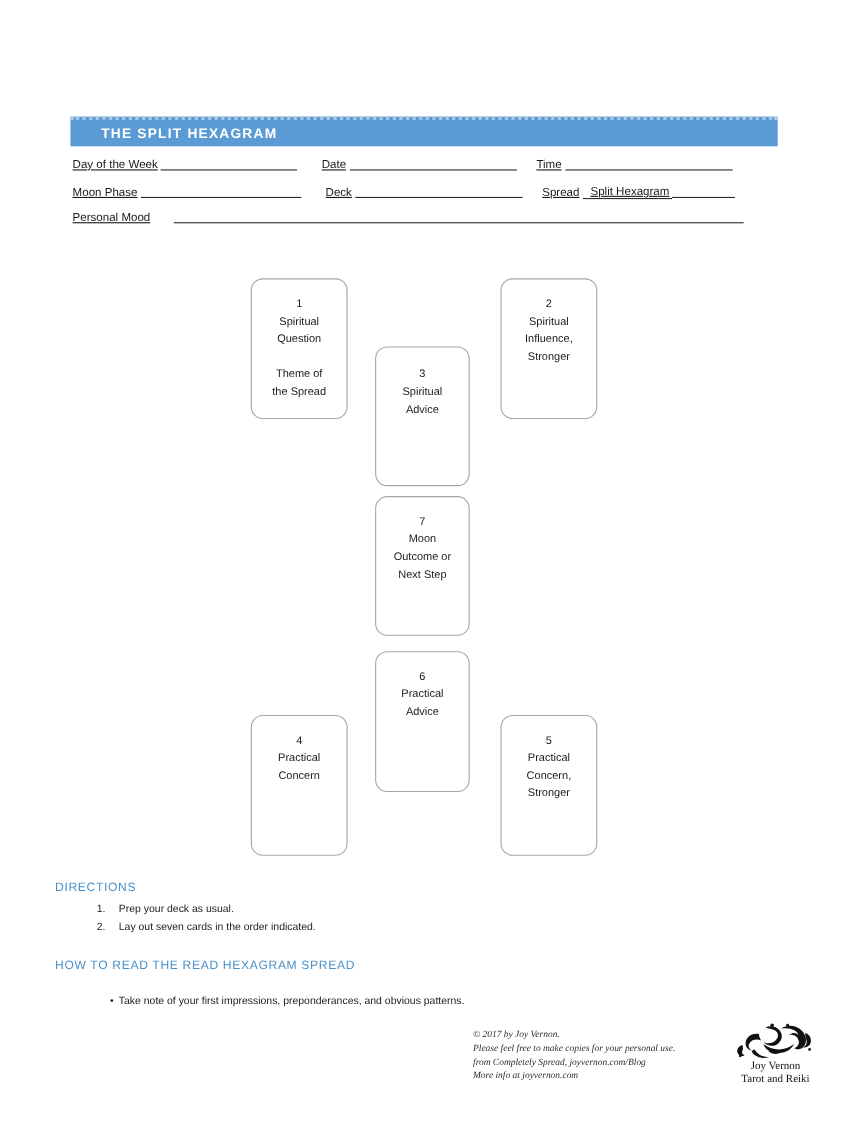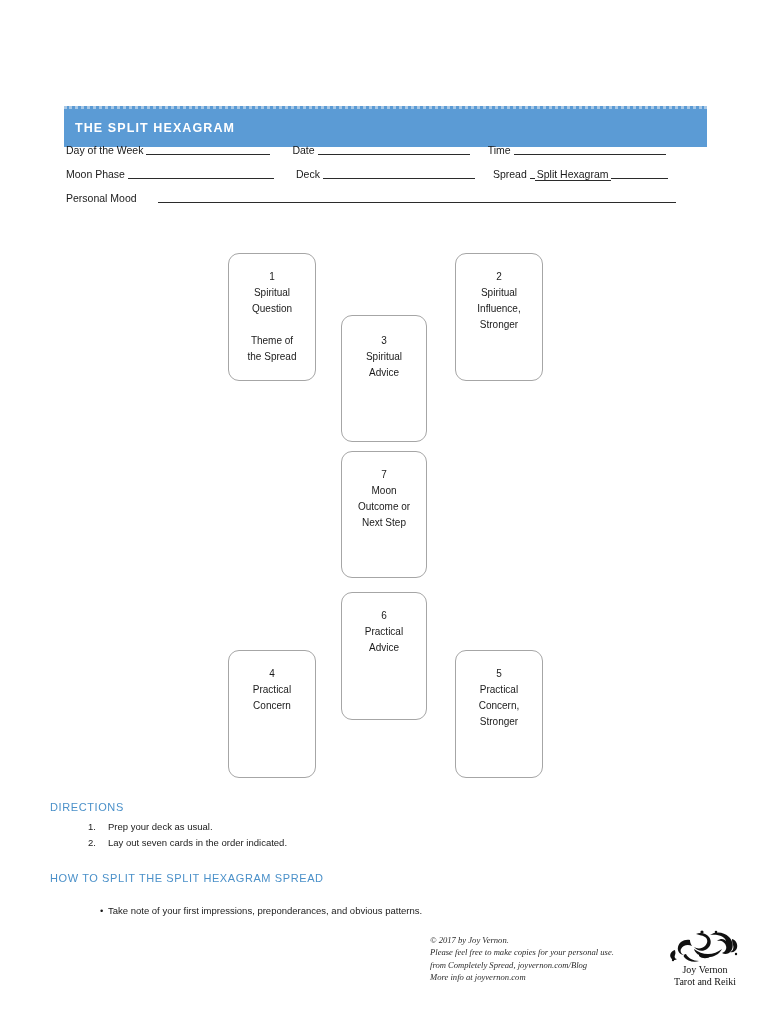--- a/index.html
+++ b/index.html
@@ -23,26 +23,27 @@
     inset: 0;
     background: #ffffff;
   }
 
   
   .title-bar {
     position: absolute;
     left: 64px;
     top: 106px;
     width: 643px;
-    height: 41px;
+    height: 27px;
     background: #5b9bd5;
     border-top: 3px dotted #a8c8e6;
     box-sizing: border-box;
     display: flex;
     align-items: center;
+    padding-left: 17px;
   }
   .title-bar .title-text {
     color: #ffffff;
     font-size: 12.5px;
     font-weight: bold;
     letter-spacing: 1.1px;
     padding-left: 11px;
   }
 
   
@@ -53,21 +54,21 @@
     width: 625px;
     font-size: 10.5px;
     color: #1a1a1a;
   }
   .form-row {
     display: flex;
     align-items: baseline;
     height: 24px;
     white-space: nowrap;
   }
-  .fld { display: inline-flex; align-items: flex-start; }
+  .fld { display: inline-flex; align-items: flex-end; text-decoration: underline; }
   .fld-label { padding-right: 3px; }
   .rule {
     display: inline-block;
     border-bottom: 1px solid #2b2b2b;
     height: 10px;
     margin-bottom: 1px;
   }
   .rule-w1  { width: 124px; }  
   .rule-w2  { width: 152px; }  
   .rule-w3  { width: 152px; }  
@@ -348,21 +349,21 @@
     <li>
       <span class="marker">1.</span>
       <span>Prep your deck as usual.</span>
     </li>
     <li>
       <span class="marker">2.</span>
       <span>Lay out seven cards in the order indicated.</span>
     </li>
   </ol>
 
-  <div class="section-head head-howtoread">HOW TO SPLIT THE SPLIT HEXAGRAM SPREAD</div>
+  <div class="section-head head-howtoread">HOW TO READ THE READ HEXAGRAM SPREAD</div>
 
   <ul class="ul-list">
     <li>
       <span class="bullet">•</span>
       <span>Take note of your first impressions, preponderances, and obvious patterns.</span>
     </li>
   </ul>
 
   <div class="footer">
     <div>© 2017 by Joy Vernon.</div>

